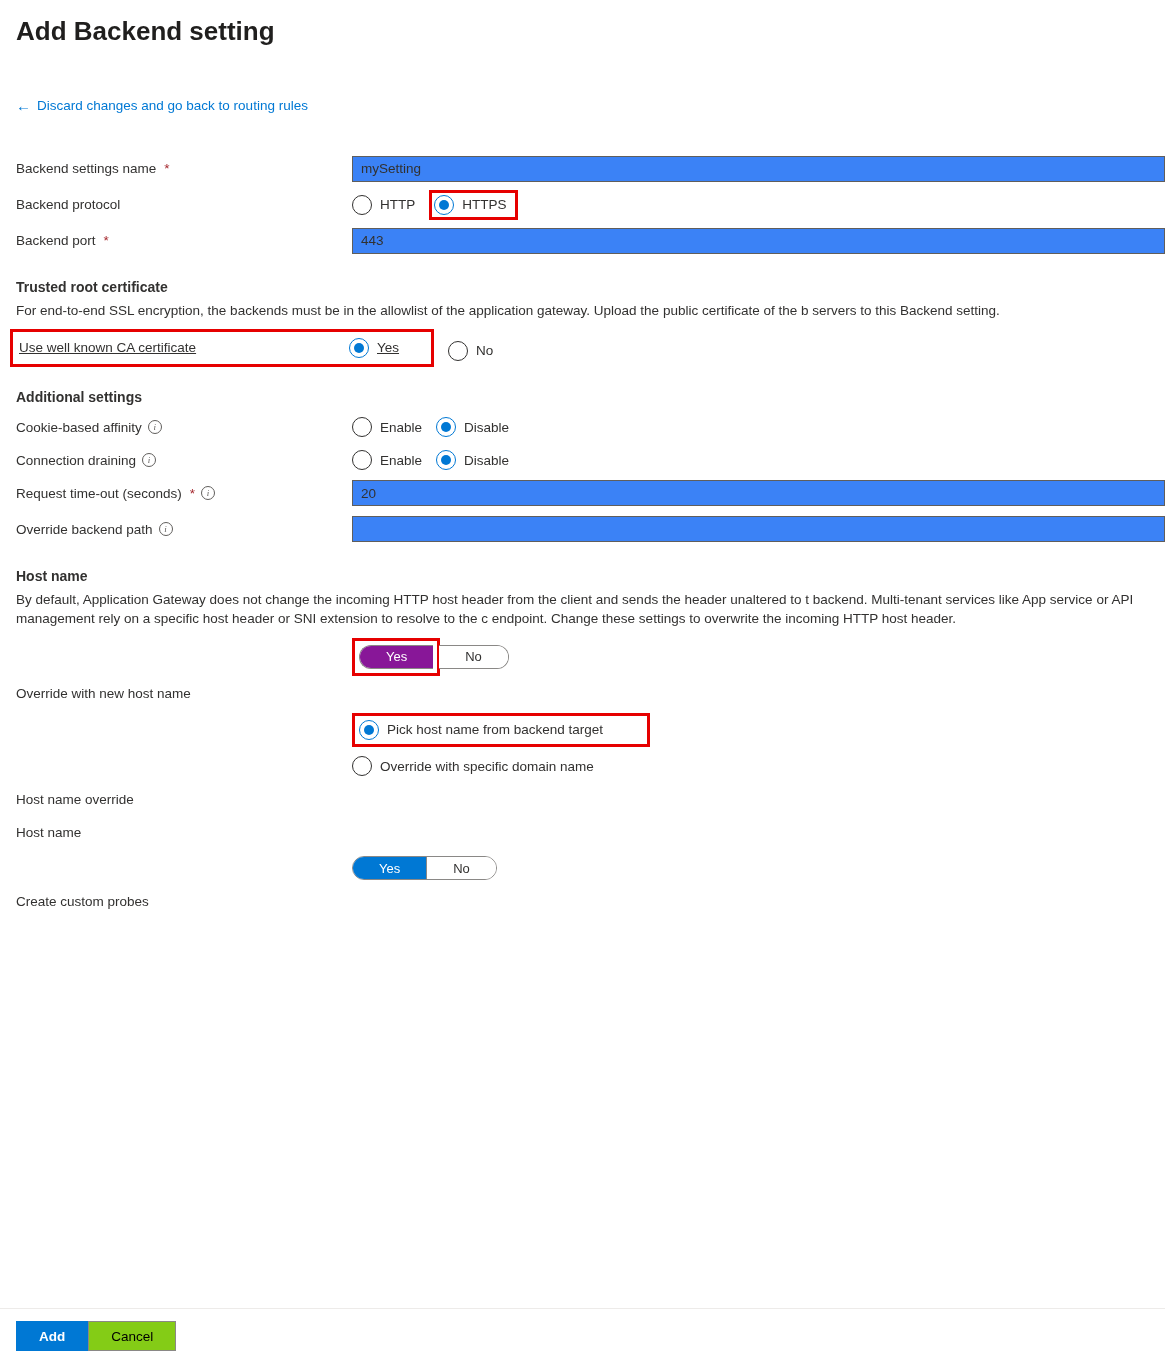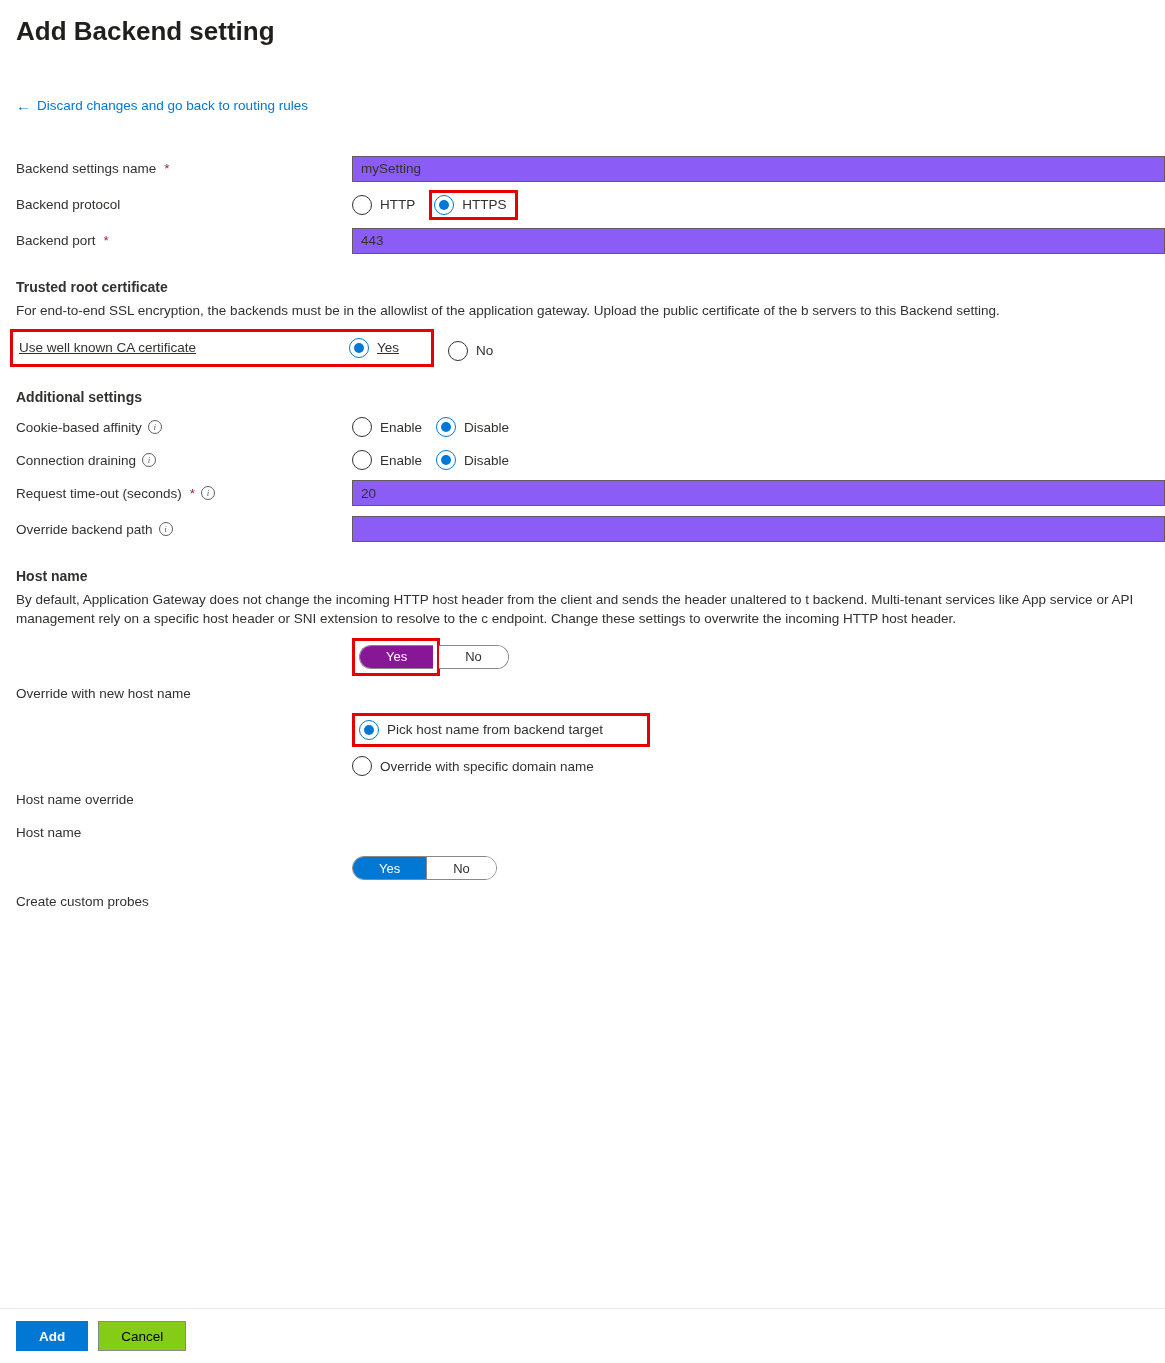--- a/index.html
+++ b/index.html
@@ -51,21 +51,21 @@
   }
   .req { color: #a4262c; margin-left: 2px; }
   input[type="text"] {
     width: 100%;
     height: 26px;
     border: 1px solid #605e5c;
     padding: 0 8px;
     font-size: 13.5px;
     font-family: inherit;
     color: #323130;
-    background: #8b5cf6;
+    background: #3b82f6;
     outline: none;
   }
   .input-active { border-color: #8d479b; }
   .input-disabled {
     background: #f3f2f1;
     color: #a19f9d;
   }
   .section-title {
     font-size: 14px;
     font-weight: 600;
@@ -127,21 +127,20 @@
     display: inline-flex; align-items: center; justify-content: center;
     font-size: 9px; color: #605e5c; font-style: italic; font-family: Georgia, serif;
   }
   .footer {
     position: fixed;
     left: 0; right: 0; bottom: 0;
     padding: 12px 16px;
     border-top: 1px solid #edebe9;
     background: #fff;
     display: flex;
-    gap: 10px;
     width: 1165px;
   }
   .footer::after {
     content:"";
     position:absolute; left:0; right:0; bottom:-4px; height:4px;
     background:#9fd3ec;
   }
   .btn {
     height: 30px;
     padding: 0 22px;

